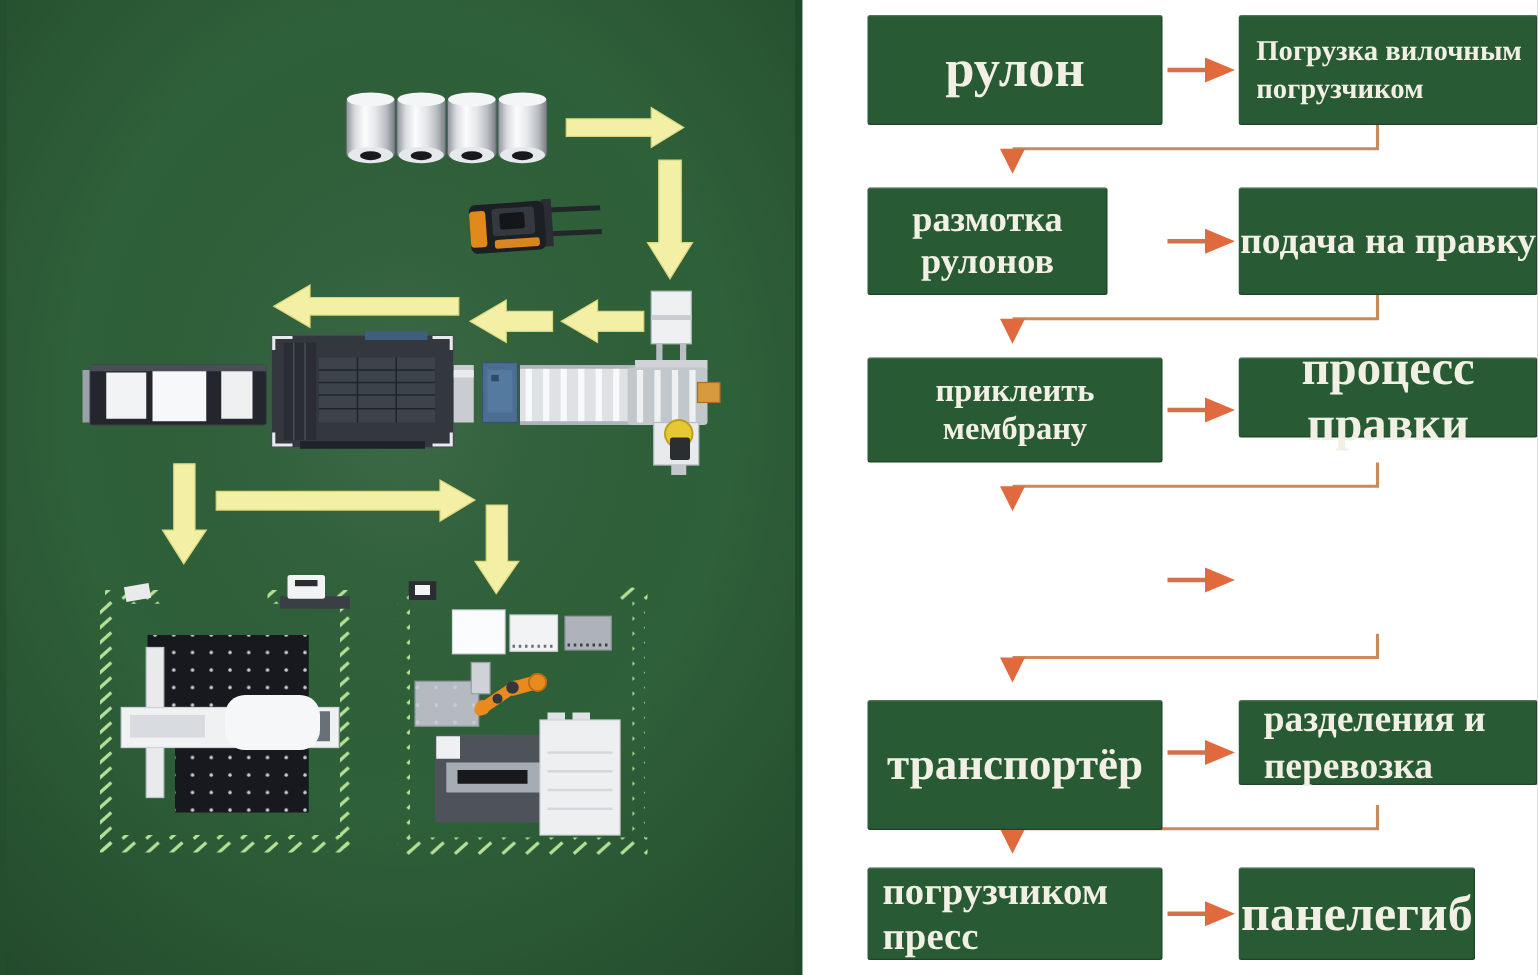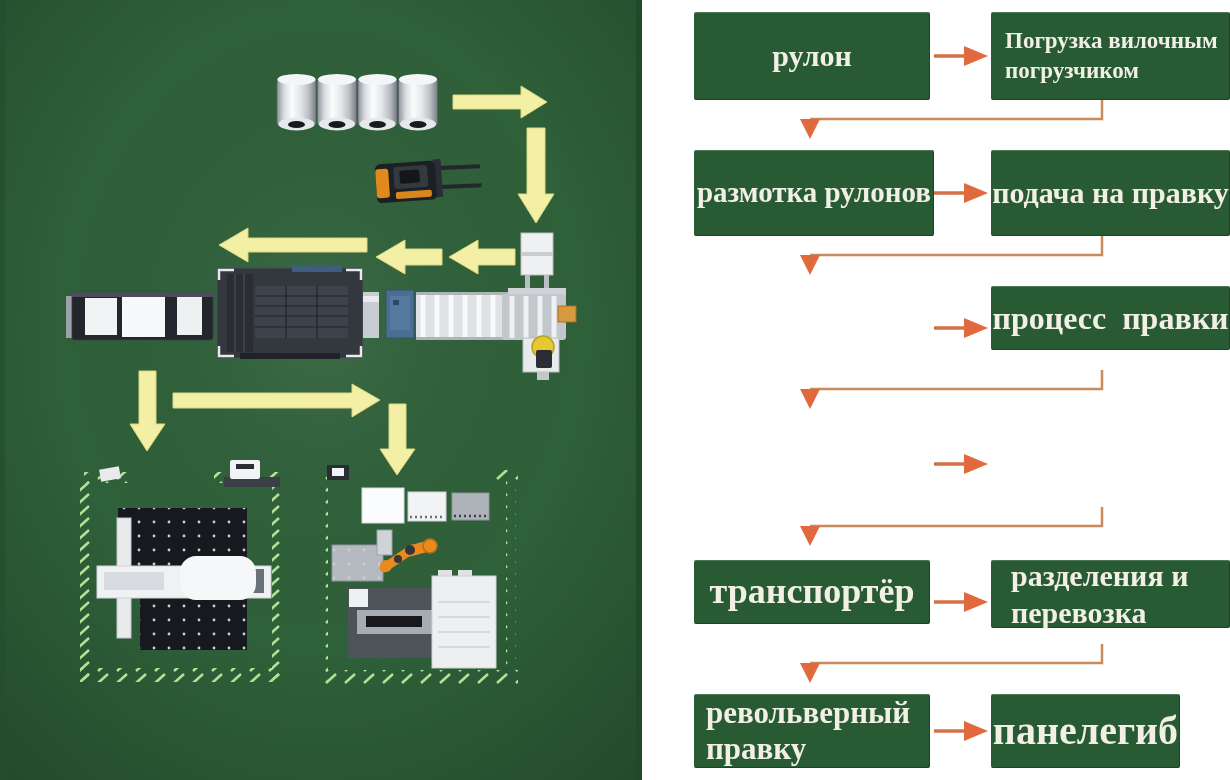--- a/index.html
+++ b/index.html
@@ -10,29 +10,29 @@
   .left-panel{position:absolute;left:0;top:0;width:642px;height:780px;}
   .left-panel svg{display:block;}
   .overlay{position:absolute;left:0;top:0;width:1230px;height:780px;pointer-events:none;}
   .fc-box{
     position:absolute;background:#285a34;color:#f2efe4;font-weight:bold;
     display:flex;align-items:center;justify-content:center;text-align:center;
     box-sizing:border-box;border-radius:2px;
     box-shadow:inset 0 1px 0 rgba(255,255,255,.18), inset -1px -1px 0 rgba(0,0,0,.25);
     line-height:1.15;
   }
-  .b-r1l{left:694px;top:12px;width:236px;height:88px;font-size:30px;}
+  .b-r1l{left:694px;top:12px;width:236px;height:88px;font-size:42px;}
   .b-r1r{left:991px;top:12px;width:239px;height:88px;font-size:23px;justify-content:flex-start;text-align:left;padding:0 8px 0 14px;line-height:1.3;}
-  .b-r2l{left:694px;top:150px;width:240px;height:86px;font-size:29px;}
+  .b-r2l{left:694px;top:150px;width:192px;height:86px;font-size:29px;}
   .b-r2r{left:991px;top:150px;width:239px;height:86px;font-size:30px;}
   .b-r3l{left:694px;top:286px;width:236px;height:84px;font-size:26px;}
-  .b-r3r{left:991px;top:286px;width:239px;height:64px;font-size:32px;word-spacing:8px;}
+  .b-r3r{left:991px;top:286px;width:239px;height:64px;font-size:39px;word-spacing:8px;}
   .b-r4l{left:694px;top:421px;width:236px;height:86px;font-size:28px;}
   .b-r4r{left:991px;top:421px;width:239px;height:86px;font-size:35px;}
-  .b-r5l{left:694px;top:560px;width:236px;height:64px;font-size:36px;text-align:center;}
+  .b-r5l{left:694px;top:560px;width:236px;height:104px;font-size:36px;text-align:center;}
   .b-r5r{left:991px;top:560px;width:239px;height:68px;font-size:30px;justify-content:flex-start;text-align:left;padding-left:20px;line-height:1.25;}
   .b-r6l{left:694px;top:694px;width:236px;height:74px;font-size:31px;justify-content:flex-start;text-align:left;padding-left:12px;line-height:1.15;}
   .b-r6r{left:991px;top:694px;width:189px;height:74px;font-size:40px;}
 </style>
 </head>
 <body>
 
 <div class="canvas">
 
   <div class="left-panel">
@@ -318,19 +318,20 @@
     <g>
       <path d="M1102,644 V663 H810" stroke="#c98a5c" stroke-width="2.5" fill="none"></path>
       <polygon points="800,663 820,663 810,683" fill="#e06a3e"></polygon>
     </g>
   </svg>
 
   <div class="fc-box b-r1l">рулон</div>
   <div class="fc-box b-r1r">Погрузка вилочным погрузчиком</div>
   <div class="fc-box b-r2l">размотка рулонов</div>
   <div class="fc-box b-r2r">подача на правку</div>
+  <div class="fc-box b-r3l">приклеить мембрану</div>
   <div class="fc-box b-r3r">процесс правки</div>
   <div class="fc-box b-r5l">транспортёр</div>
   <div class="fc-box b-r5r">разделения и перевозка</div>
-  <div class="fc-box b-r6l">револьверный правку</div>
+  <div class="fc-box b-r6l">погрузчиком пресс</div>
   <div class="fc-box b-r6r">панелегиб</div>
 
 </div>
 
 </body></html>

